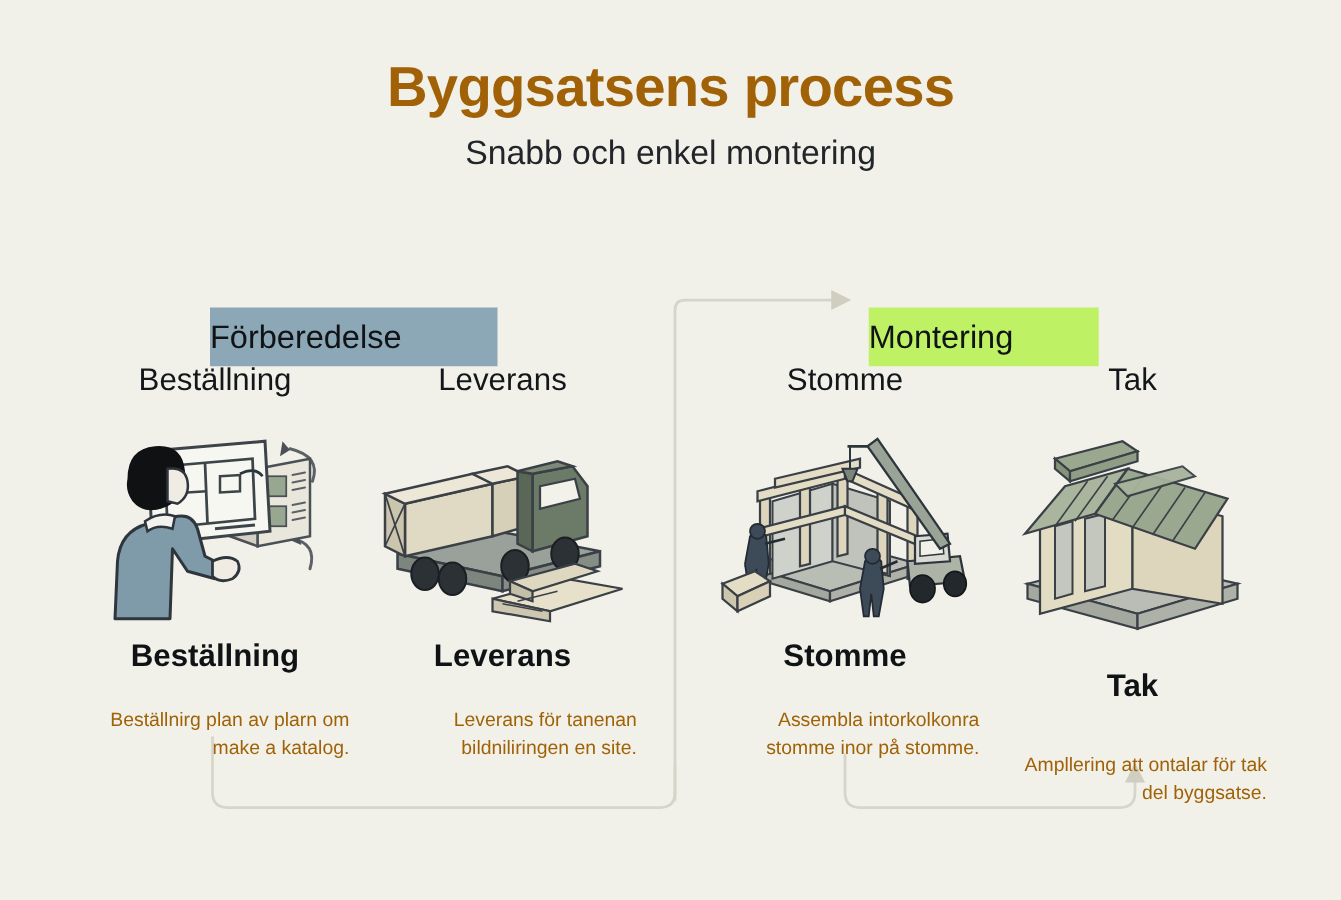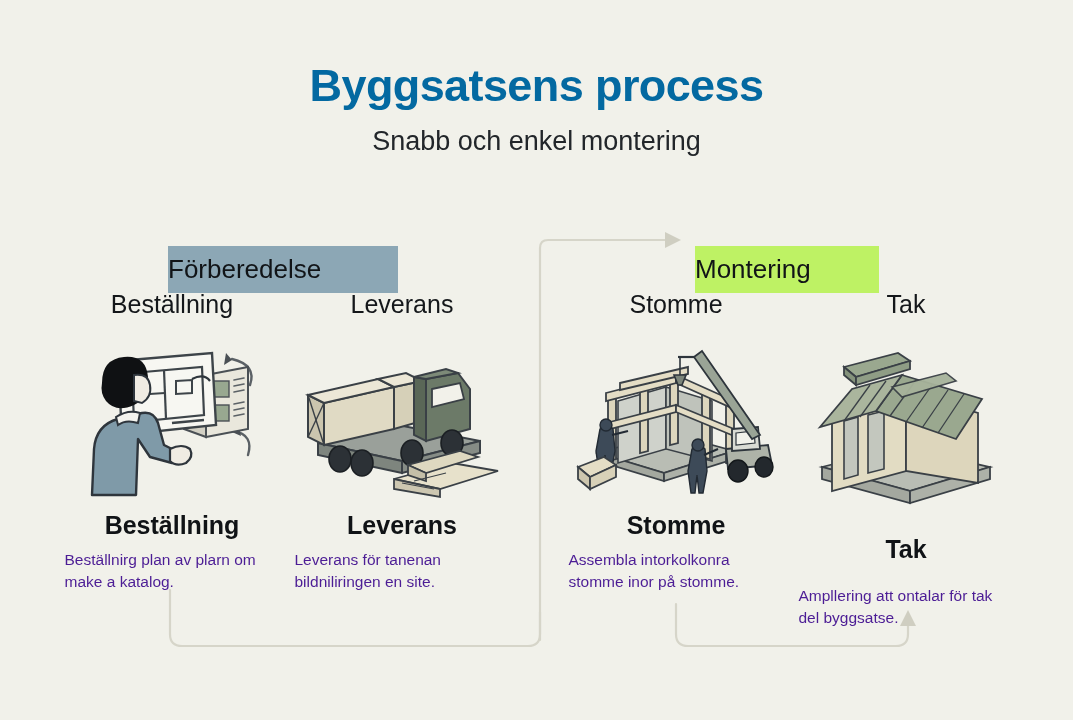--- a/index.html
+++ b/index.html
@@ -28,23 +28,23 @@
     position: absolute;
     top: 44px;
     left: 0;
     width: 1073px;
     text-align: center;
   }
   .title {
     font-size: 45px;
     font-weight: 700;
     letter-spacing: -0.6px;
-    color: #0369a1;
+    color: #a16207;
     line-height: 1.05;
-    margin: 18px;
+    margin: 2px;
   }
   .subtitle {
     font-size: 27px;
     font-weight: 400;
     color: #22262a;
     margin: 15px 0 0 0;
     line-height: 1.1;
   }
 
   
@@ -109,25 +109,25 @@
     font-size: 25px;
     font-weight: 700;
     color: #101316;
     line-height: 1;
     margin: 14px 0 10px 0;
     white-space: nowrap;
   }
   .step-caption {
     font-size: 15.5px;
     font-weight: 400;
-    color: #4c1d95;
+    color: #a16207;
     line-height: 1.42;
-    text-align: left;
+    text-align: right;
     width: 215px;
-    margin: 1px;
+    margin: 18px;
   }
 
   #step-order    { left: 56px; }
   #step-delivery { left: 286px; }
   #step-frame    { left: 560px; }
   #step-roof     { left: 790px; gap: 12px; }
 </style>
 </head>
 <body>
 

